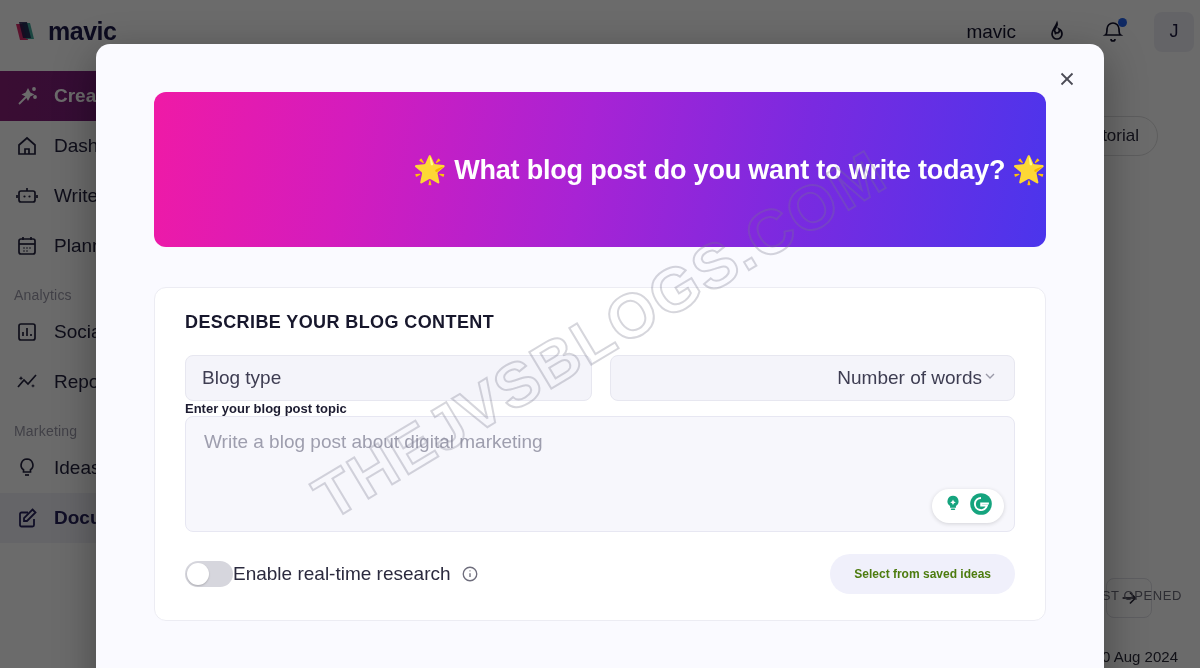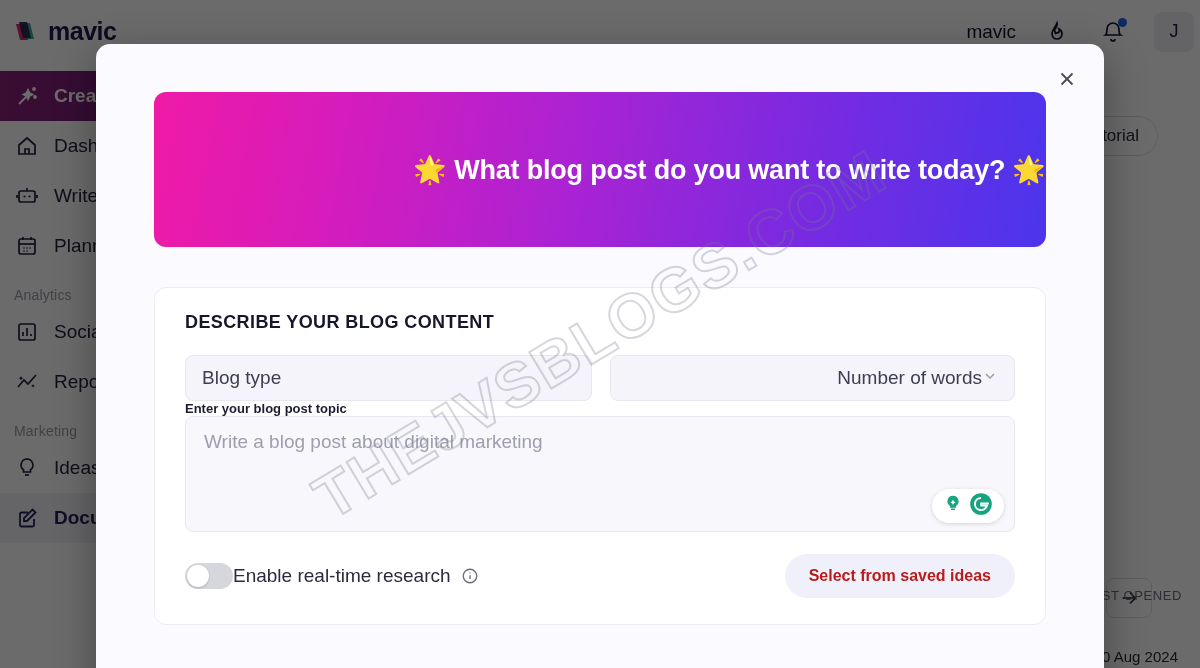--- a/index.html
+++ b/index.html
@@ -192,22 +192,22 @@
     width: 22px; height: 22px; border-radius: 50%;
     background: #ffffff; box-shadow: 0 1px 2px rgba(0,0,0,.2);
   }
   .toggle-label {
     margin-left: 0; font-size: 19px; color: #2b2a3e;
   }
   .info-icon { margin-left: 10px; width: 18px; height: 18px; }
   .saved-ideas-btn {
     margin-left: auto;
     background: #f0f0fb;
-    color: #b91c1c;
-    font-size: 16px; font-weight: 700;
+    color: #4d7c0f;
+    font-size: 12px; font-weight: 700;
     border: none; border-radius: 22px;
     padding: 13px 24px;
     font-family: "Liberation Sans", sans-serif;
   }
 
   
   .watermark {
     position: absolute; inset: 0; z-index: 40;
     pointer-events: none;
     display: flex; align-items: center; justify-content: center;

